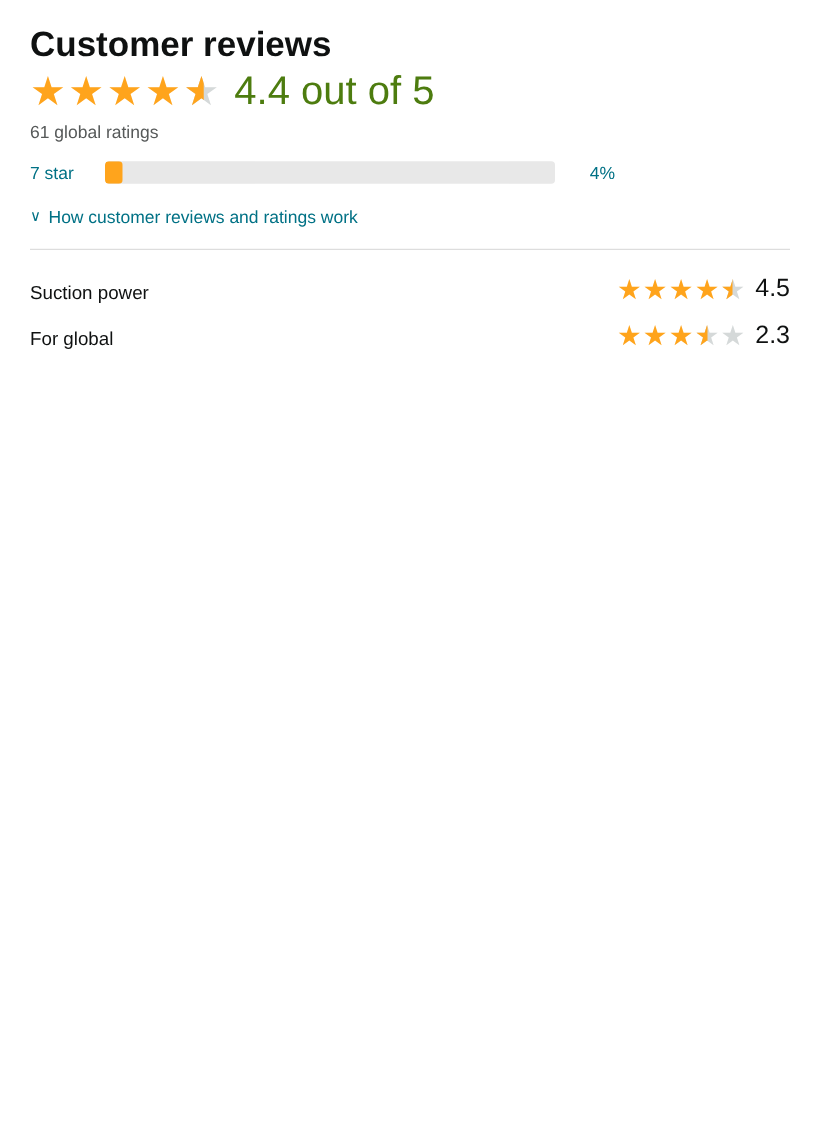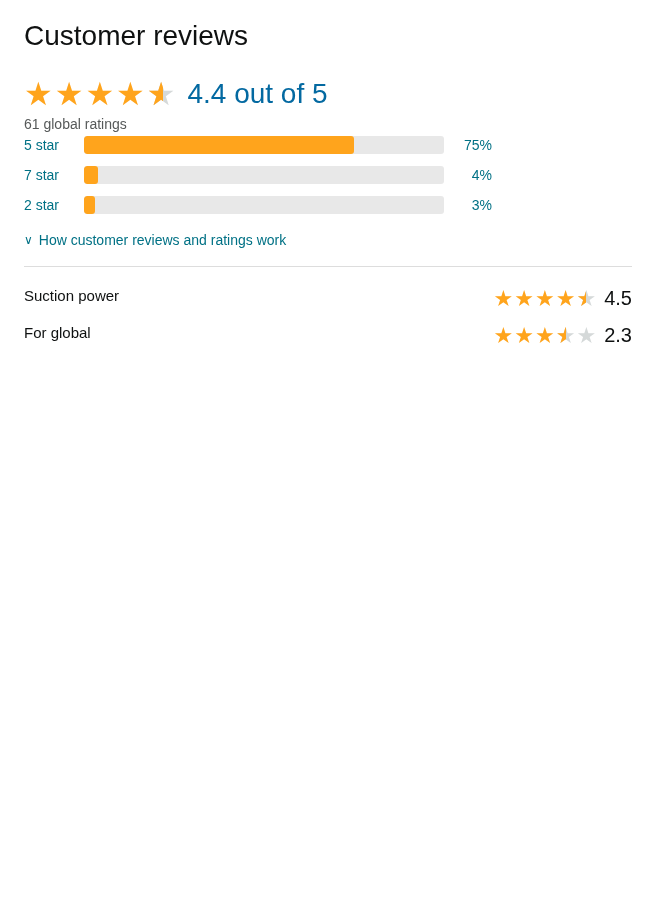--- a/index.html
+++ b/index.html
@@ -6,22 +6,22 @@
     body {
       font-family: Arial, sans-serif;
       background: #fff;
       color: #0F1111;
       width: 656px;
       padding: 20px 24px;
     }
 
     .page-title {
       font-size: 28px;
-      font-weight: 400;
-      margin-bottom: 26px;
+      font-weight: 700;
+      margin-bottom: 2px;
       color: #0F1111;
     }
 
     .overall-rating-row {
       display: flex;
       align-items: center;
       gap: 12px;
       margin-bottom: 6px;
     }
 
@@ -47,29 +47,29 @@
       position: absolute;
       left: 0;
       top: 0;
       width: 55%;
       overflow: hidden;
       color: #FFA41C;
       display: block;
     }
 
     .overall-score {
-      font-size: 28px;
+      font-size: 32px;
       font-weight: 400;
-      color: #0369a1;
+      color: #4d7c0f;
     }
 
     .global-ratings {
       font-size: 14px;
       color: #565959;
-      margin-bottom: 4px;
+      margin-bottom: 16px;
     }
 
     .rating-bars {
       margin-bottom: 18px;
     }
 
     .rating-row {
       display: flex;
       align-items: center;
       margin-bottom: 12px;
@@ -130,21 +130,21 @@
 
     .by-feature-title {
       font-size: 22px;
       font-weight: 700;
       margin-bottom: 18px;
       color: #0F1111;
     }
 
     .feature-row {
       display: flex;
-      align-items: flex-start;
+      align-items: flex-end;
       justify-content: space-between;
       margin-bottom: 14px;
     }
 
     .feature-name {
       font-size: 15px;
       color: #0F1111;
     }
 
     .feature-right {
@@ -202,44 +202,30 @@
     <span class="star star-full">★</span>
     <span class="star star-half">★</span>
   </div>
   <span class="overall-score">4.4 out of 5</span>
 </div>
 
 <div class="global-ratings">61 global ratings</div>
 
 <div class="rating-bars">
 
-  <div class="rating-row">
-    <span class="rating-label">5 star</span>
-    <div class="bar-track">
-      <div class="bar-fill" style="width:75%"></div>
-    </div>
-    <span class="rating-pct">75%</span>
-  </div>
 
 
   <div class="rating-row">
     <span class="rating-label">7 star</span>
     <div class="bar-track">
       <div class="bar-fill" style="width:4%"></div>
     </div>
     <span class="rating-pct">4%</span>
   </div>
 
-  <div class="rating-row">
-    <span class="rating-label">2 star</span>
-    <div class="bar-track">
-      <div class="bar-fill" style="width:3%"></div>
-    </div>
-    <span class="rating-pct">3%</span>
-  </div>
 
 
 </div>
 
 <a class="how-reviews-link">
   <span class="chevron">∨</span>
   <span>How customer reviews and ratings work</span>
 </a>
 
 <hr class="divider">

